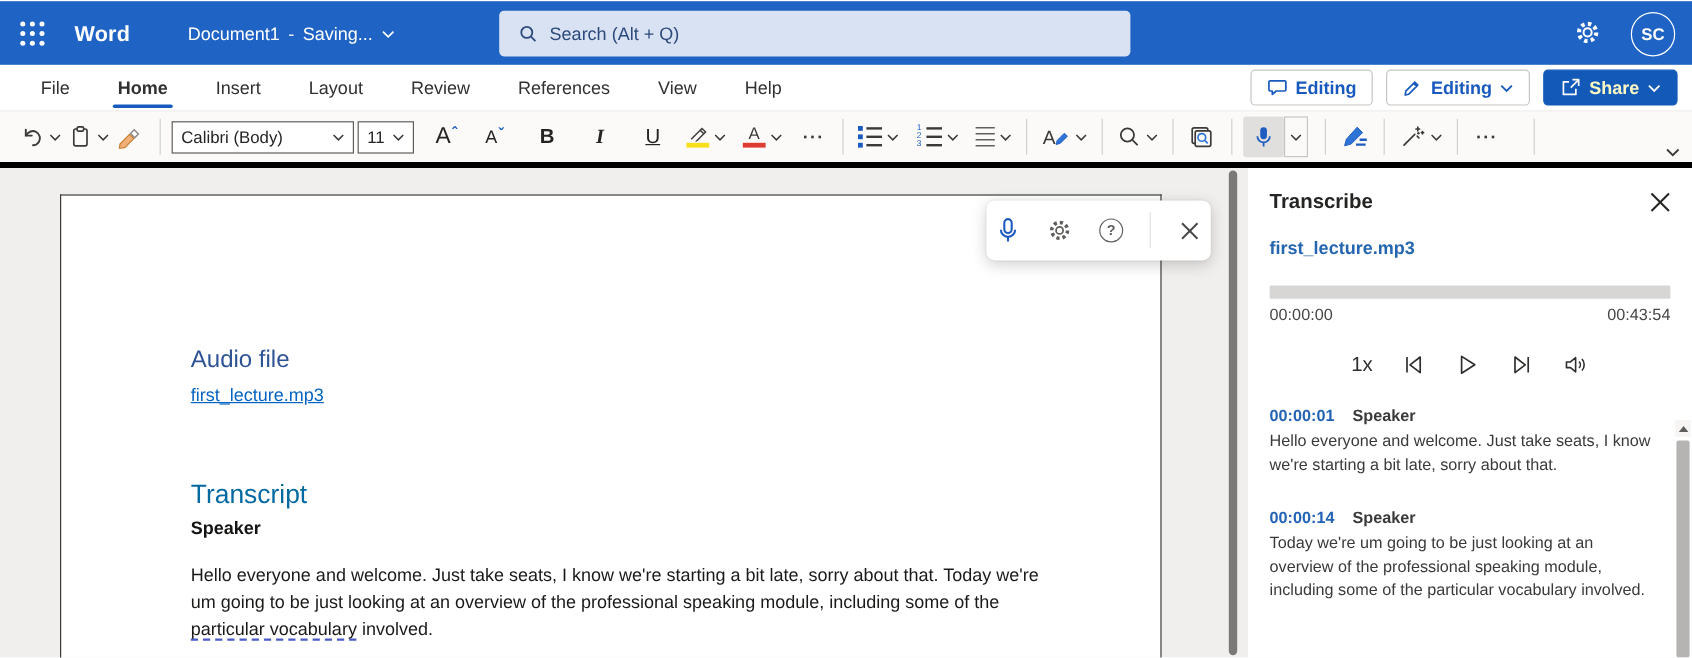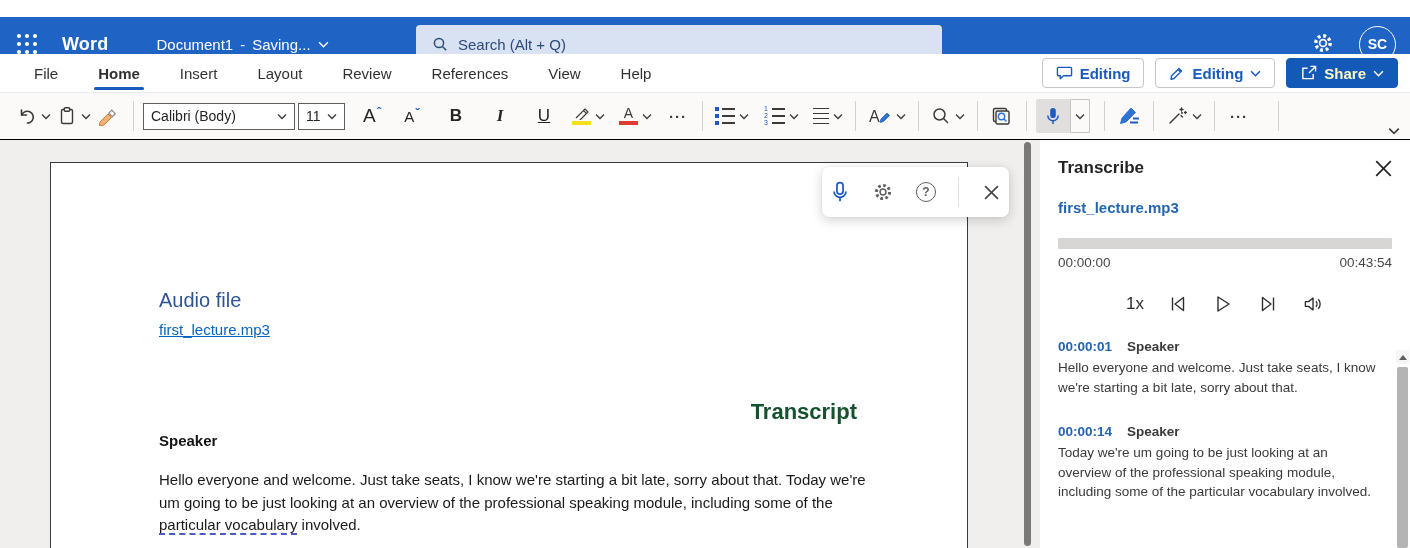--- a/index.html
+++ b/index.html
@@ -1,20 +1,20 @@
 <!DOCTYPE html>
 <html><head>
 <meta charset="utf-8">
 <style>
   * { margin:0; padding:0; box-sizing:border-box; }
   html,body { width:1410px; height:548px; overflow:hidden;
     font-family:"Liberation Sans", sans-serif; background:#fff; position:relative; }
 
   
-  .topbar { position:absolute; left:0; top:17px; width:1410px; height:54px;
+  .topbar { position:absolute; left:0; top:1px; width:1410px; height:54px;
     background:#1f63c5; display:flex; align-items:center; color:#fff; }
   .waffle { width:54px; height:54px; display:flex; align-items:center; justify-content:center; cursor:pointer; }
   .appname { font-size:18px; font-weight:700; letter-spacing:.2px; margin-left:8px; }
   .doctitle { margin-left:48px; font-size:15px; display:flex; align-items:center; gap:7px; }
   .doctitle .sep { opacity:.9; }
   .searchbox { position:absolute; left:416px; top:8px; width:526px; height:38px;
     background:#d9e2f2; border-radius:4px; display:flex; align-items:center;
     padding-left:16px; gap:10px; color:#2c4a7c; font-size:15px; cursor:text; }
   .tb-right { position:absolute; right:0; top:0; height:54px; display:flex; align-items:center; gap:22px; padding-right:14px; }
   .gearbtn { width:26px; height:26px; color:#fff; cursor:pointer; }
@@ -32,21 +32,21 @@
     height:3px; border-radius:2px; background:#185abd; }
   .mb-right { margin-left:auto; display:flex; align-items:center; gap:11px; padding-right:12px; }
   .mbtn { height:30px; border-radius:4px; display:flex; align-items:center; gap:7px;
     padding:0 13px; font-size:15px; font-weight:600; cursor:pointer; border:1px solid #c8c6c4;
     background:#fff; color:#185abd; }
   .mbtn.disabled { color:#a6a4a2; border-color:#e3e1df; cursor:default; }
   .mbtn.share { background:#1259b8; border-color:#1259b8; color:#fef9c3; }
 
   
   .ribbon { position:absolute; left:0; top:93px; width:1410px; height:47px; background:#fbfaf9;
-    border-bottom:1px solid #000000; display:flex; align-items:center; padding-left:14px; }
+    border-bottom:5px solid #000000; display:flex; align-items:center; padding-left:14px; }
   .rsep { width:1px; height:30px; background:#d2d0ce; margin:0 9px; flex:none; }
   .rbtn { height:34px; min-width:30px; display:flex; align-items:center; justify-content:center;
     color:#3b3a39; cursor:pointer; border-radius:2px; padding:0 3px; flex:none; }
   .chev { width:10px; height:7px; color:#3b3a39; margin-left:4px; flex:none; }
   .select { height:27px; background:#fff; border:1px solid #605e5c; display:flex; align-items:center;
     justify-content:space-between; font-size:14px; color:#252423; padding:0 7px; cursor:pointer; flex:none; }
   .sel-font { width:152px; margin-right:3px; }
   .sel-size { width:47px; }
   .glyph { font-size:17px; font-weight:700; color:#252423; }
   .bi { font-style:italic; font-family:"Liberation Serif", serif; font-weight:600; }
@@ -64,21 +64,21 @@
   .listrow .ln { width:13px; height:1.8px; background:#3b3a39; }
   .alignicon { display:flex; flex-direction:column; gap:3.2px; }
   .alignicon .ln { width:16px; height:1.8px; background:#3b3a39; }
 
   
   .content { position:absolute; left:0; top:140px; width:1410px; height:408px; background:#f1efed; }
   .page { position:absolute; left:50px; top:22px; width:918px; height:600px; background:#fff;
     border:1.6px solid #3b3a39; border-bottom:none; padding:126px 110px 0 108px; }
   .h-audio { font-size:20px; font-weight:400; color:#2F5496; margin-bottom:9px; }
   .audiolink { font-size:15px; color:#0563C1; text-decoration:underline; cursor:pointer; display:inline-block; }
-  .h-transcript { font-size:22px; font-weight:700; color:#14532d; margin-top:60px; margin-bottom:7px;text-align:right; }
+  .h-transcript { font-size:22px; font-weight:400; color:#0369a1; margin-top:60px; margin-bottom:7px; }
   .speaker { font-size:15px; font-weight:600; color:#141413; margin-bottom:20px; }
   .para { font-size:15px; line-height:22.5px; color:#1b1a19; width:708px; }
   .dashed { text-decoration:underline; text-decoration-style:dashed; text-decoration-color:#4a5bc8;
     text-decoration-thickness:2px; text-underline-offset:3px; }
 
   
   .floatbar { position:absolute; left:822px; top:27px; width:187px; height:50px; background:#fff;
     border-radius:7px; box-shadow:0 3px 12px rgba(0,0,0,.18), 0 0 2px rgba(0,0,0,.08);
     display:flex; align-items:center; justify-content:center; gap:21px; }
   .fb-icon { width:22px; height:22px; display:flex; align-items:center; justify-content:center; cursor:pointer; color:#605e5c; }

